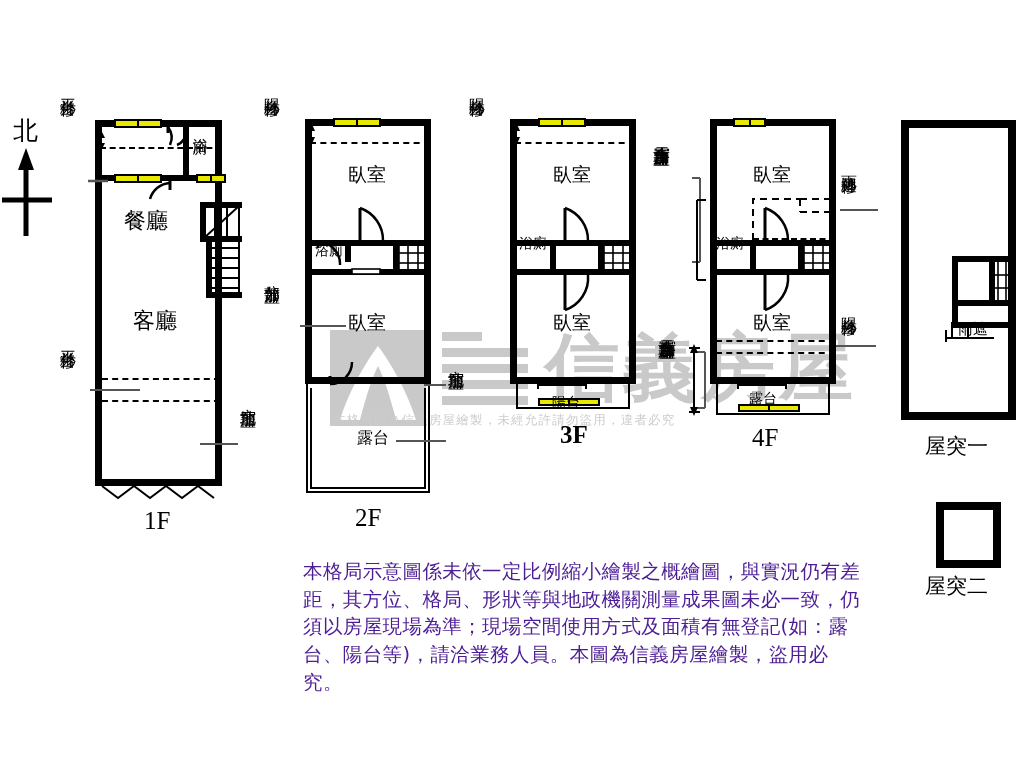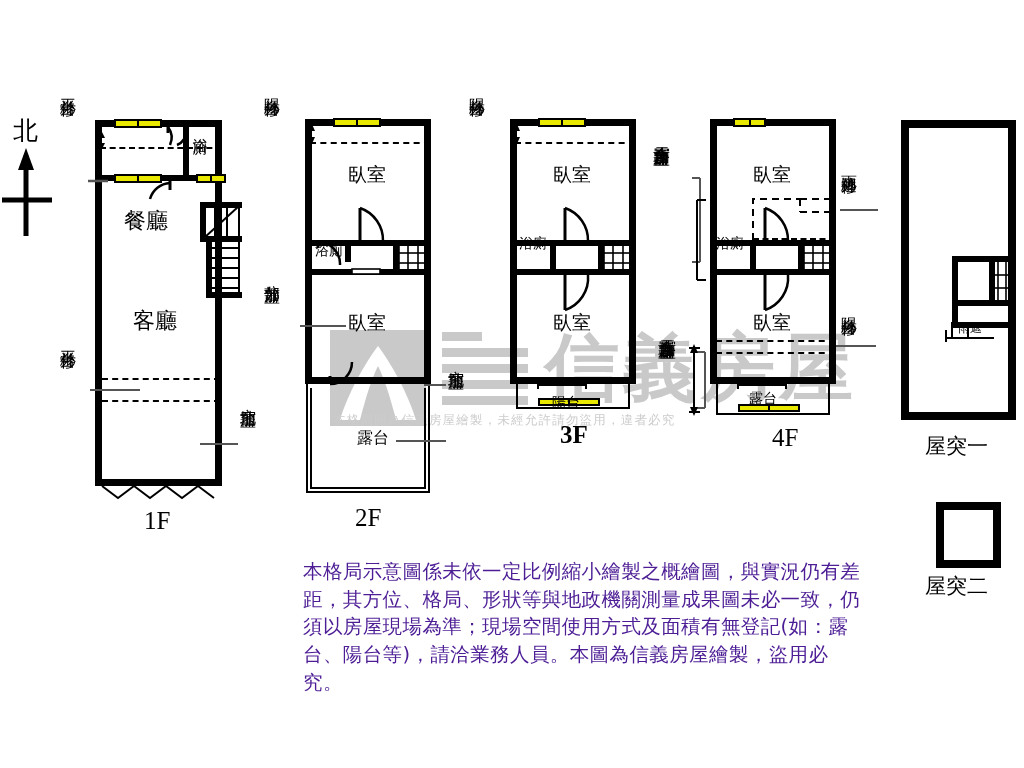--- a/index.html
+++ b/index.html
@@ -386,21 +386,21 @@
   </div>
   <div class="vt" style="left:841px; top:163px; font-size:16px;">
     <span>雨遮外移</span>
   </div>
   <div class="vt" style="left:841px; top:305px; font-size:16px;">
     <span>陽台外移</span>
   </div>
   <div class="vt" style="left:660px; top:327px; font-size:16px;">
     <span>露台加蓋</span>
   </div>
-  <div class="floorlabel" style="left:752px; top:425px;margin-left:20px;">
+  <div class="floorlabel" style="left:752px; top:425px;">
     <span>4F</span>
   </div>
 
   <div class="wall" style="left:901px; top:120px; width:8px;  height:300px;"></div>
   <div class="wall" style="left:1008px;top:120px; width:8px;  height:300px;"></div>
   <div class="wall" style="left:901px; top:120px; width:115px; height:8px;"></div>
   <div class="wall" style="left:901px; top:412px; width:115px; height:8px;"></div>
   <svg class="ov">
     <rect x="952" y="256" width="6" height="72" fill="#000"></rect>
     <rect x="952" y="256" width="64" height="6" fill="#000"></rect>
@@ -414,21 +414,21 @@
       <line x1="995" y1="288" x2="1016" y2="288"></line>
     </g>
 
     <g stroke="#000" stroke-width="2" fill="none">
       <line x1="952" y1="322" x2="952" y2="338"></line>
       <line x1="968" y1="322" x2="968" y2="338"></line>
       <line x1="946" y1="338" x2="994" y2="338"></line>
       <line x1="946" y1="330" x2="946" y2="342"></line>
     </g>
   </svg>
-  <div class="cjklabel" style="left:958px; top:322px; font-size:12px;text-align:right;">
+  <div class="cjklabel" style="left:958px; top:322px; font-size:15px;text-align:right;">
     <span>雨遮</span>
   </div>
   <div class="cjklabel" style="left:925px; top:436px; font-size:21px;text-align:center;">
     <span>屋突一</span>
   </div>
 
   <div class="wall" style="left:936px; top:502px; width:8px;  height:66px;"></div>
   <div class="wall" style="left:993px; top:502px; width:8px;  height:66px;"></div>
   <div class="wall" style="left:936px; top:502px; width:65px; height:8px;"></div>
   <div class="wall" style="left:936px; top:560px; width:65px; height:8px;"></div>

